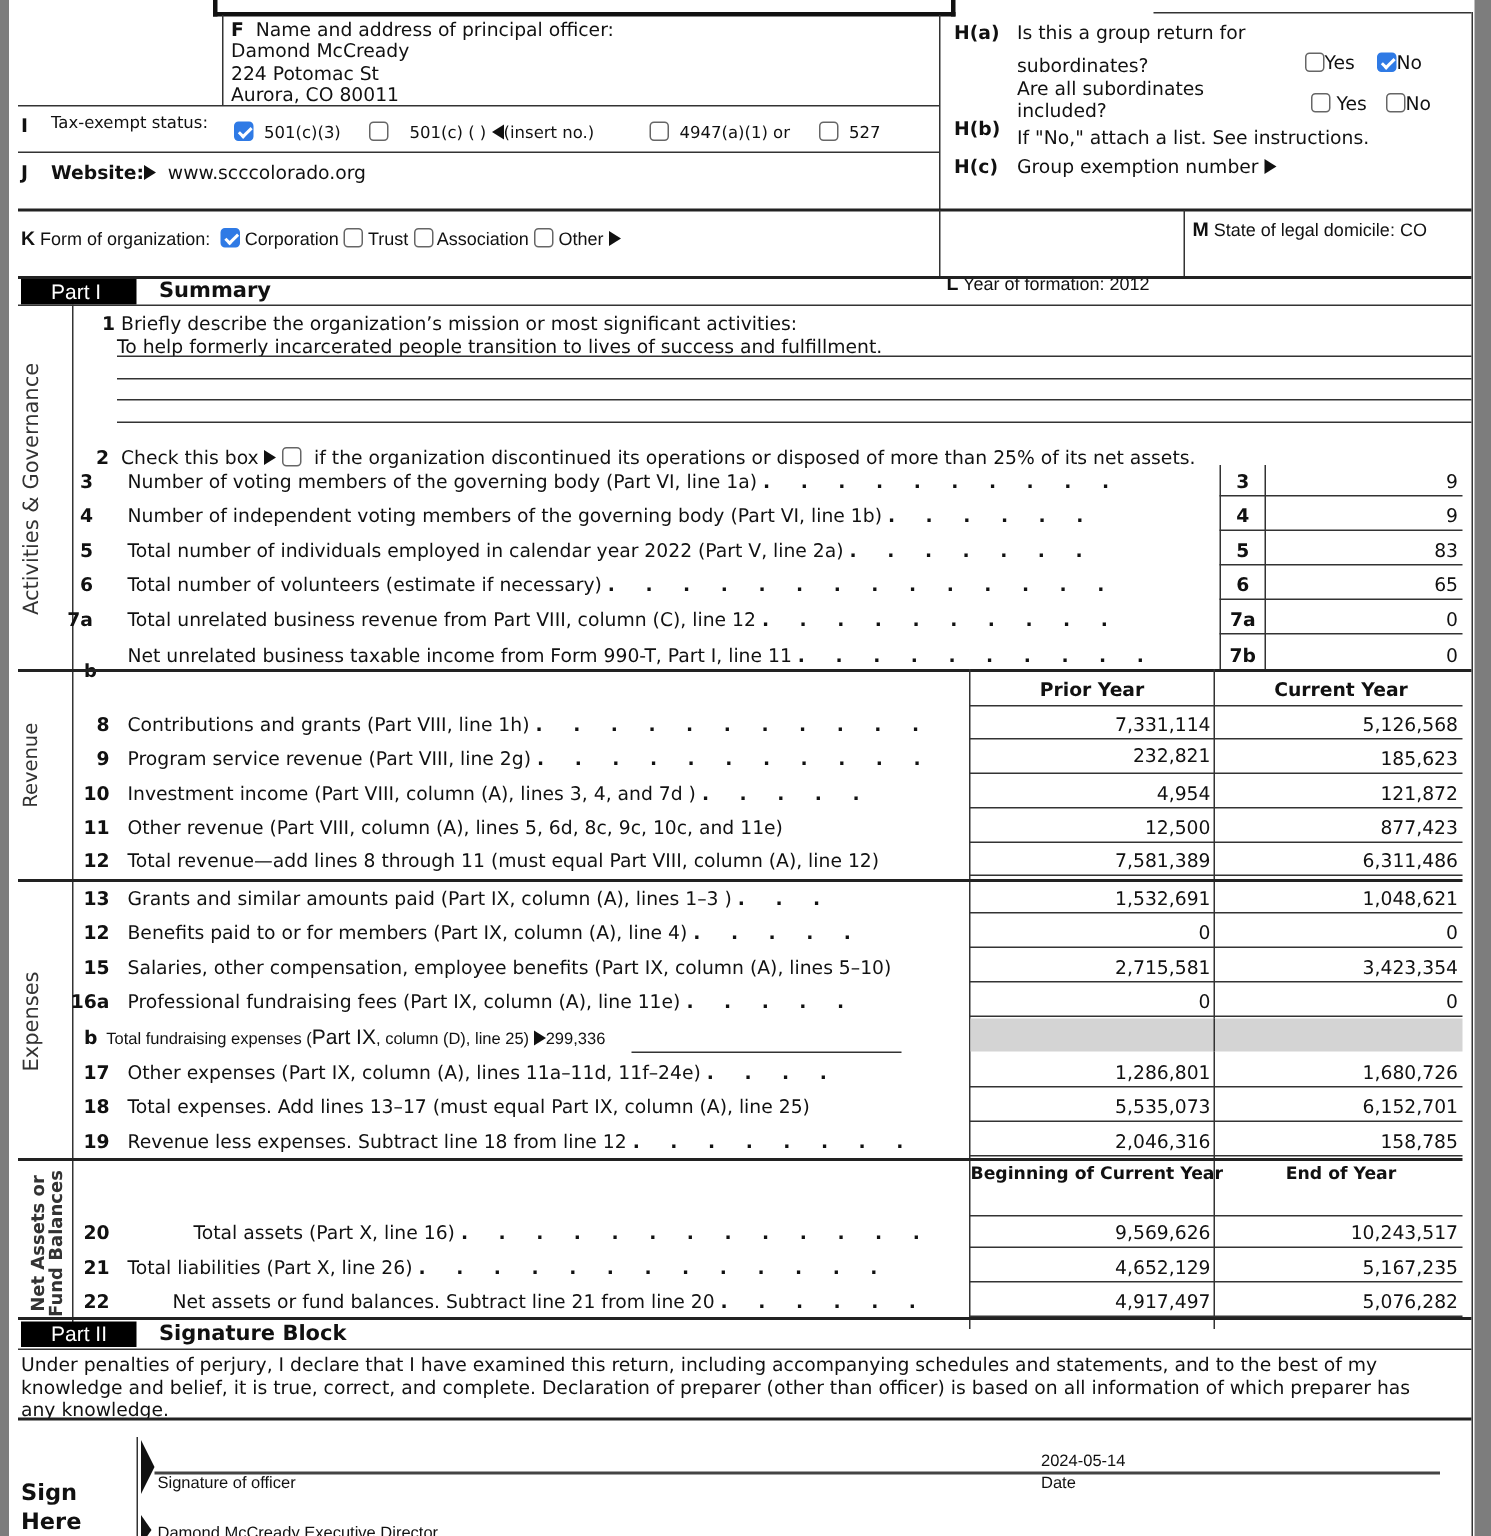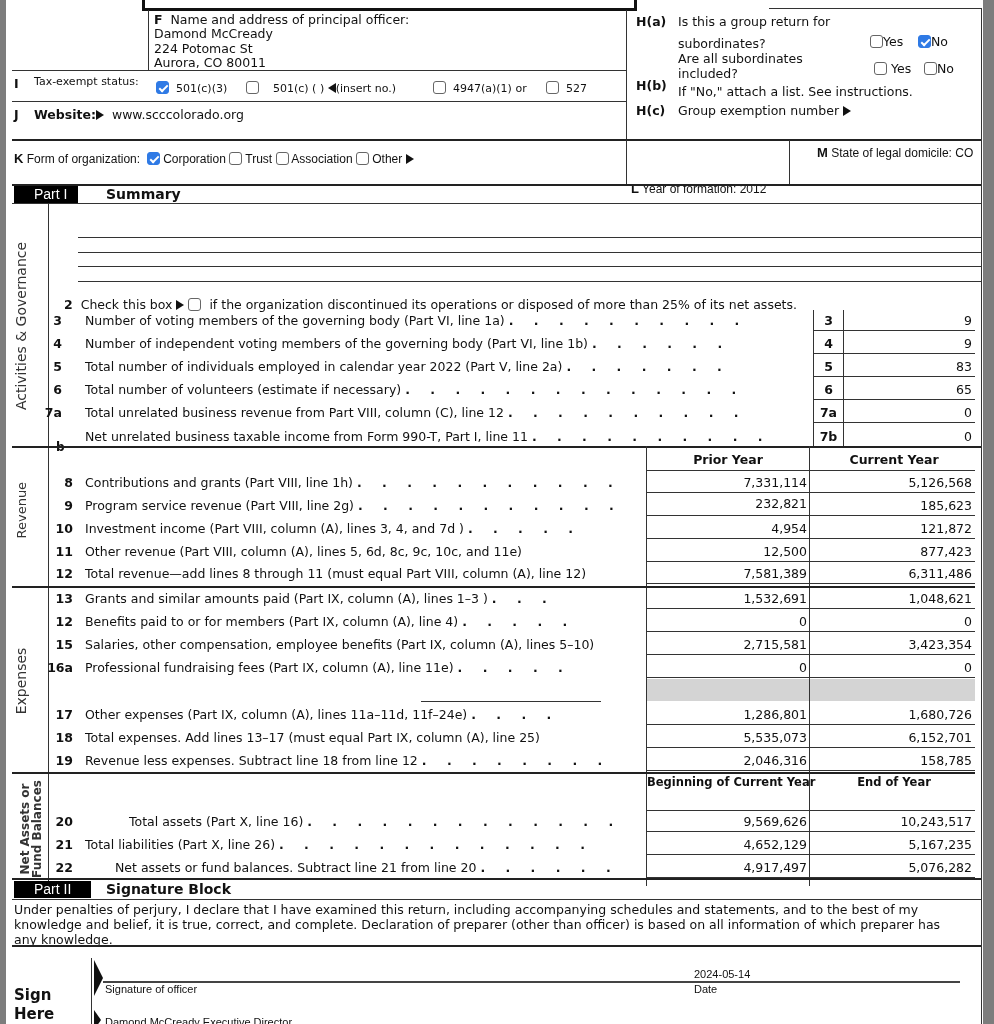--- a/index.html
+++ b/index.html
@@ -69,34 +69,36 @@
 
   <div class="hl2" style="left:6px;top:139px;width:969px;"></div>
   <div class="vl" style="left:620px;top:140px;height:44px;"></div>
   <div class="vl" style="left:783px;top:140px;height:44px;"></div>
   <div class="t cond" style="left:8px;top:151px;font-size:12px;"><b style="font-size:13px;">K</b> <span>Form of organization:</span>&nbsp;
     <span class="cb on"></span> <span>Corporation</span>
     <span class="cb"></span> <span>Trust</span>
     <span class="cb"></span> <span>Association</span>
     <span class="cb"></span> <span>Other</span> <span class="tri-r"></span></div>
   <div class="t cond" style="left:625px;top:145px;font-size:12px;margin-top:36px;"><b style="font-size:13px;">L</b> <span>Year of formation: 2012</span></div>
-  <div class="t cond" style="left:811px;top:145px;font-size:12px;"><b style="font-size:13px;">M</b> <span>State of legal domicile: CO</span></div>
+  <div class="t cond" style="left:789px;top:145px;font-size:12px;"><b style="font-size:13px;">M</b> <span>State of legal domicile: CO</span></div>
 
   <div class="hl2" style="left:6px;top:184px;width:969px;"></div>
-  <div class="parthdr" style="left:8px;top:186px;width:64px;height:17px;">Part I</div>
+  <div class="parthdr" style="left:8px;top:186px;width:77px;height:17px;">Part I</div>
   <div class="t b" style="left:100px;top:186px;font-size:14px;line-height:17px;">Summary</div>
   <div class="hl" style="left:6px;top:203px;width:969px;"></div>
 
   <div class="vl" style="left:42px;top:203px;height:683px;"></div>
 
   <div class="side" style="left:-70px;top:318px;width:170px;">Activities &amp; Governance</div>
   <div class="side" style="left:-10px;top:506px;width:50px;font-size:13px;">Revenue</div>
   <div class="side" style="left:-20px;top:673px;width:70px;font-size:14px;">Expenses</div>
   <div class="side b" style="left:-24px;top:817px;width:98px;font-size:12px;line-height:12px;"><span>Net Assets or</span><br><span>Fund Balances</span></div>
 
+  <div class="t" style="left:62px;top:208px;"><b>1</b> <span>Briefly describe the organization’s mission or most significant activities:</span></div>
+  <div class="t" style="left:72px;top:223px;">To help formerly incarcerated people transition to lives of success and fulfillment.</div>
   <div class="hl" style="left:72px;top:237px;width:903px;"></div>
   <div class="hl" style="left:72px;top:252px;width:903px;"></div>
   <div class="hl" style="left:72px;top:266px;width:903px;"></div>
   <div class="hl" style="left:72px;top:281px;width:903px;"></div>
 
   <div class="t" style="left:58px;top:297px;"><b>2</b>&nbsp; <span>Check this box</span> <span class="tri-r"></span> <span class="cb"></span>&nbsp; <span>if the organization discontinued its operations or disposed of more than 25% of its net assets.</span></div>
 
   <div id="gov-rows">
       <div>
         <div class="lbl-num" style="left:34px;top:313px;">3</div>
@@ -216,20 +218,21 @@
         <div class="lbl-num" style="left:27px;top:660px;width:40px;">16a</div>
         <div class="t" style="left:79px;top:660px;"><span>Professional fundraising fees (Part IX, column (A), line 11e)</span>  <span class="dots" style="font-weight:bold;">. . . . .</span></div>
         <div class="num" style="left:641px;top:660px;width:160px;">0</div>
         <div class="num" style="left:804px;top:660px;width:162px;">0</div>
       </div>
       <div class="hl" style="left:640px;top:677px;width:329px;"></div>
     </div>
 
   <div class="gray" style="left:641px;top:679px;width:328px;height:22px;"></div>
   <div class="vl" style="left:803px;top:679px;height:22px;"></div>
+  <div class="t cond" style="left:50px;top:684px;font-size:11px;"><b style="font-family:'DejaVu Sans',sans-serif;font-size:12.5px;">b</b>&nbsp; <span>Total fundraising expenses (</span><span style="font-size:14px;">Part IX</span><span>, column (D), line 25)</span> <span class="tri-r"></span><span>299,336</span></div>
   <div class="hl" style="left:415px;top:701px;width:180px;"></div>
 
   <div id="exp2-rows">
       <div>
         <div class="lbl-num" style="left:27px;top:707px;width:40px;">17</div>
         <div class="t" style="left:79px;top:707px;"><span>Other expenses (Part IX, column (A), lines 11a–11d, 11f–24e)</span>  <span class="dots" style="font-weight:bold;">. . . .</span></div>
         <div class="num" style="left:641px;top:707px;width:160px;">1,286,801</div>
         <div class="num" style="left:804px;top:707px;width:162px;">1,680,726</div>
       </div>
       <div class="hl" style="left:640px;top:724px;width:329px;"></div>

